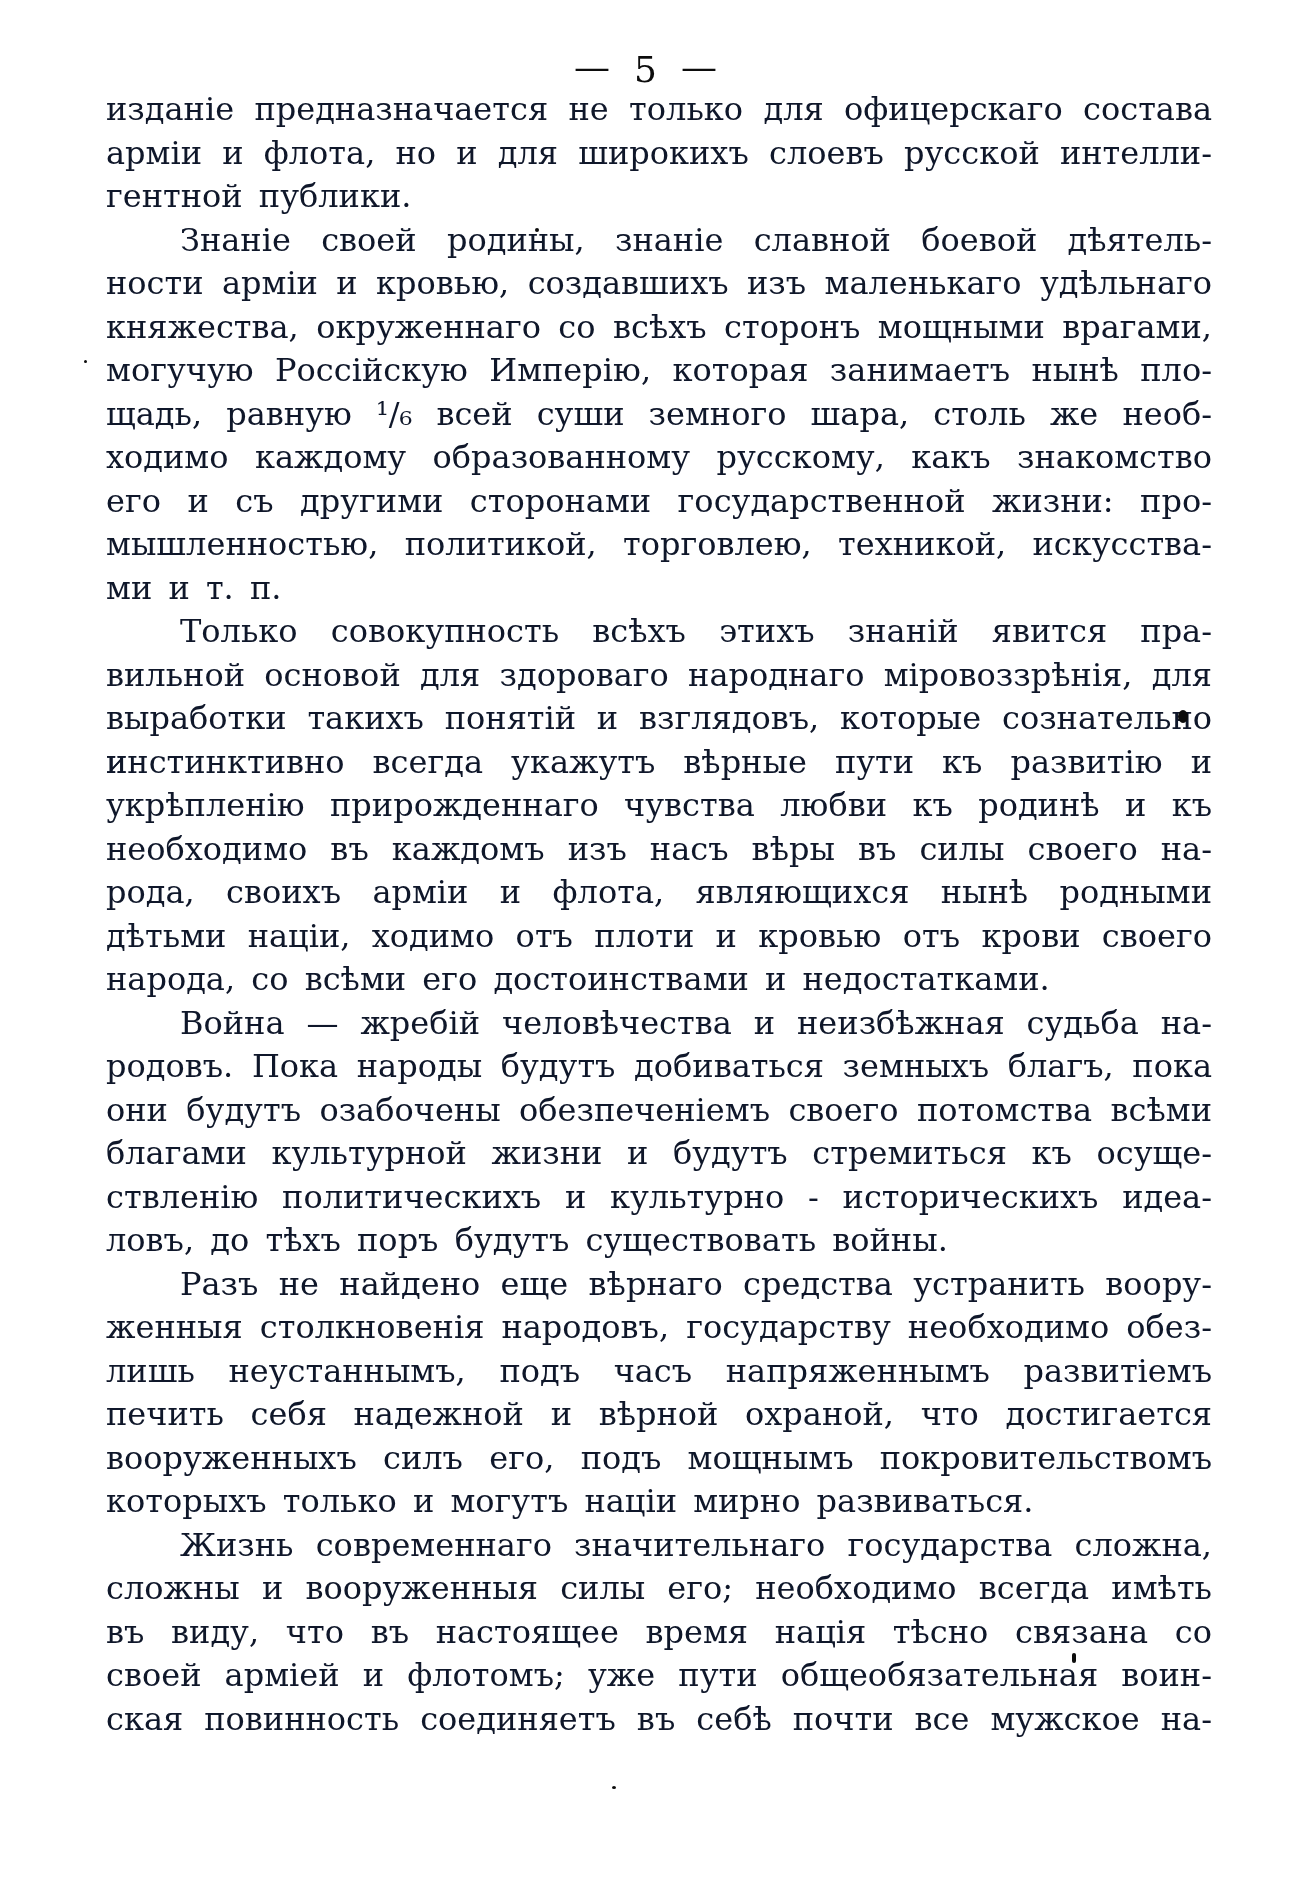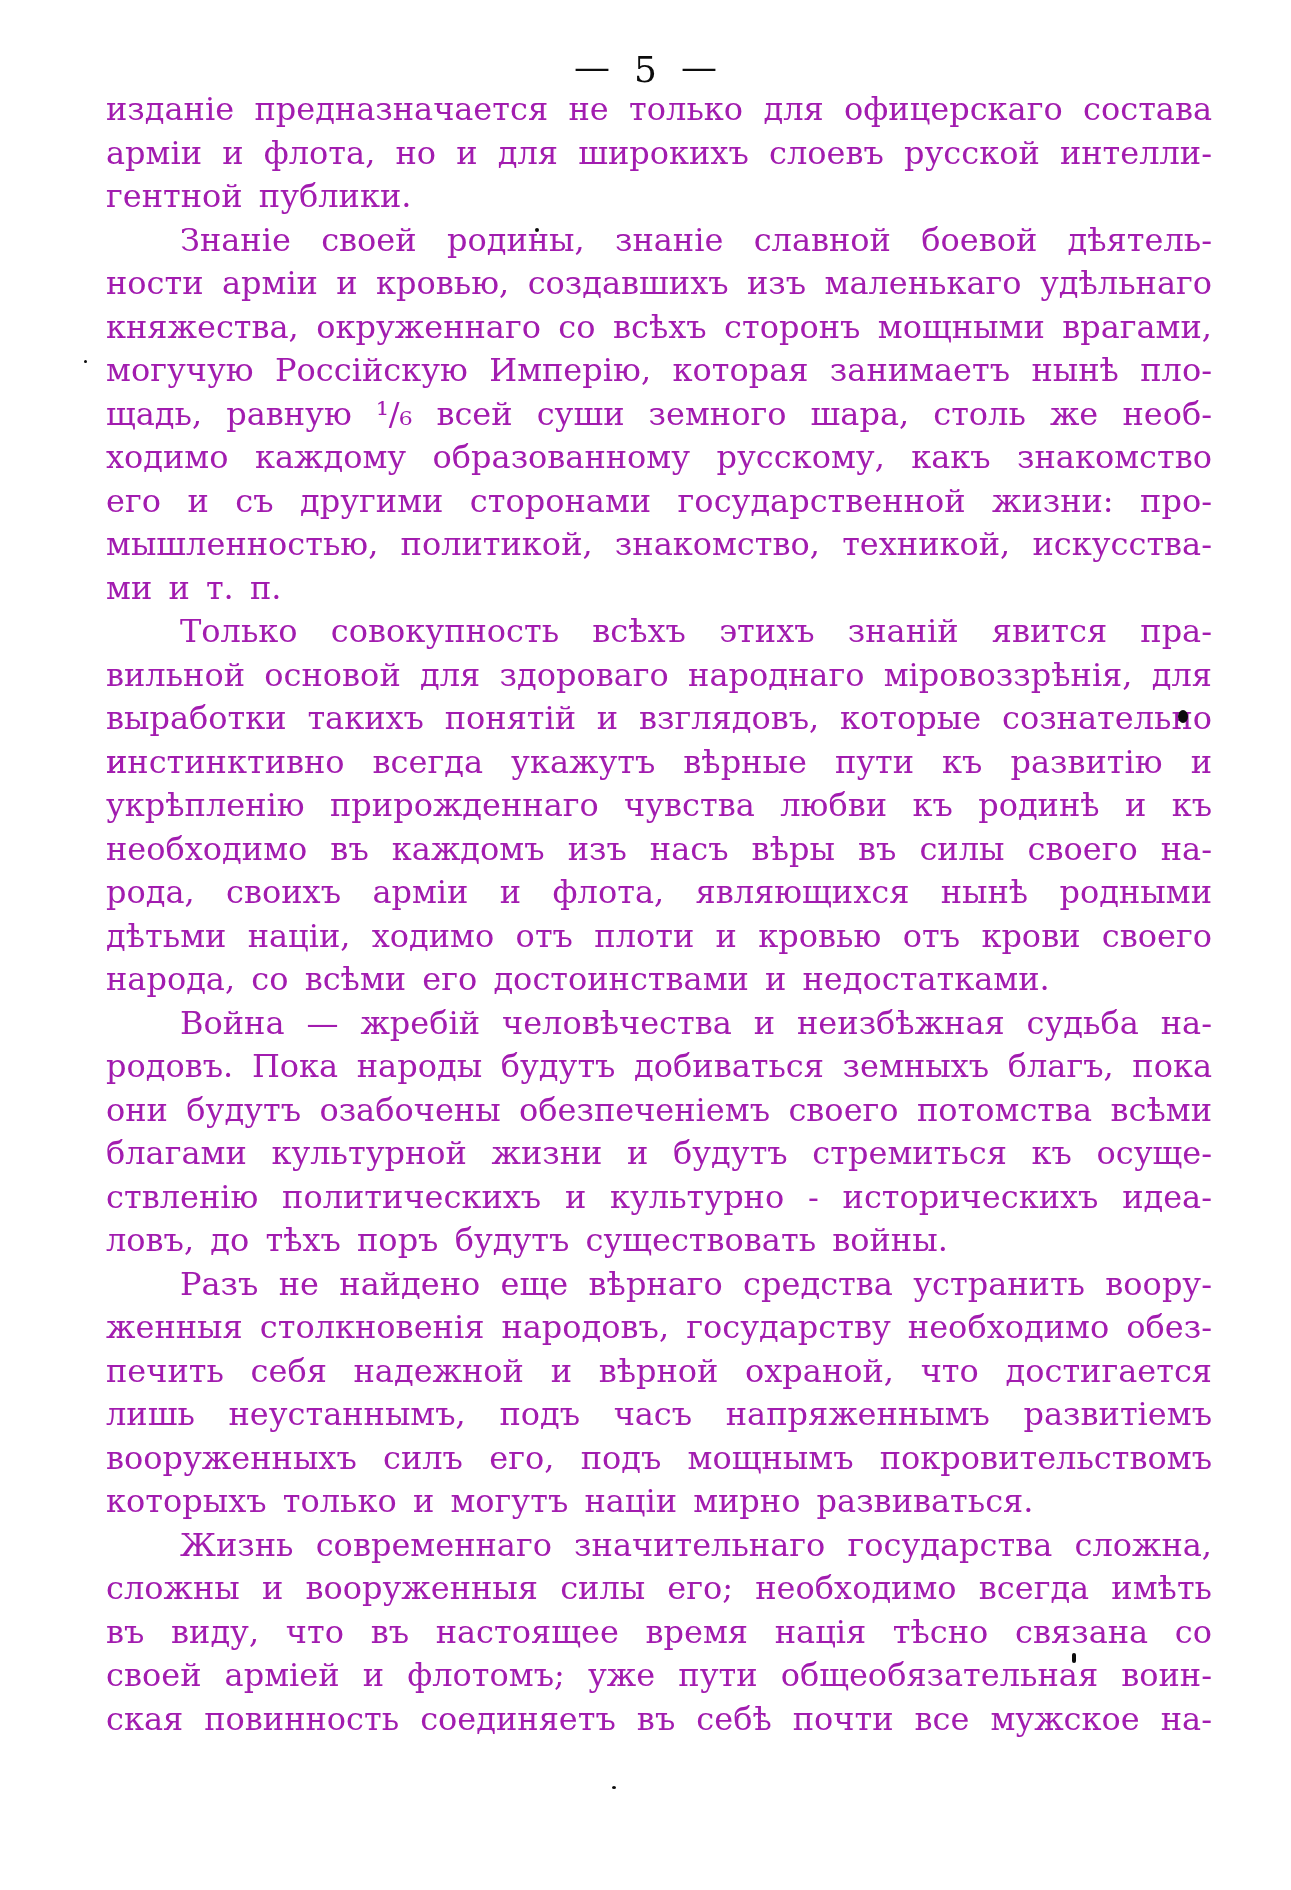--- a/index.html
+++ b/index.html
@@ -33,21 +33,21 @@
     transform: translateY(-3px);
   }
   .text-block {
     position: absolute;
     left: 106px;
     top: 88px;
     width: 1106px;
     font-size: 32px;
     line-height: 43.5px;
     word-spacing: 6px;
-    color: #a21caf;
+    color: #0f172a;
   }
   .line {
     height: 43.5px;
     white-space: normal;
   }
   .line.just {
     text-align: justify;
     text-align-last: justify;
     text-justify: inter-word;
   }
@@ -75,41 +75,41 @@
       <div class="line just">изданіе предназначается не только для офицерскаго состава</div>
       <div class="line just">арміи и флота, но и для широкихъ слоевъ русской интелли-</div>
       <div class="line">гентной публики.</div>
       <div class="line just indent">Знаніе своей родины, знаніе славной боевой дѣятель-</div>
       <div class="line just">ности арміи и кровью, создавшихъ изъ маленькаго удѣльнаго</div>
       <div class="line just">княжества, окруженнаго со всѣхъ сторонъ мощными врагами,</div>
       <div class="line just">могучую Россійскую Имперію, которая занимаетъ нынѣ пло-</div>
       <div class="line just">щадь, равную ¹/₆ всей суши земного шара, столь же необ-</div>
       <div class="line just">ходимо каждому образованному русскому, какъ знакомство</div>
       <div class="line just">его и съ другими сторонами государственной жизни: про-</div>
-      <div class="line just">мышленностью, политикой, знакомство, техникой, искусства-</div>
+      <div class="line just">мышленностью, политикой, торговлею, техникой, искусства-</div>
       <div class="line">ми и т. п.</div>
       <div class="line just indent">Только совокупность всѣхъ этихъ знаній явится пра-</div>
       <div class="line just">вильной основой для здороваго народнаго міровоззрѣнія, для</div>
       <div class="line just">выработки такихъ понятій и взглядовъ, которые сознательно и</div>
       <div class="line just">инстинктивно всегда укажутъ вѣрные пути къ развитію и</div>
       <div class="line just">укрѣпленію прирожденнаго чувства любви къ родинѣ и къ</div>
       <div class="line just">необходимо въ каждомъ изъ насъ вѣры въ силы своего на-</div>
       <div class="line just">рода, своихъ арміи и флота, являющихся нынѣ родными</div>
       <div class="line just">дѣтьми націи, ходимо отъ плоти и кровью отъ крови своего</div>
       <div class="line">народа, со всѣми его достоинствами и недостатками.</div>
       <div class="line just indent">Война — жребій человѣчества и неизбѣжная судьба на-</div>
       <div class="line just">родовъ. Пока народы будутъ добиваться земныхъ благъ, пока</div>
       <div class="line just">они будутъ озабочены обезпеченіемъ своего потомства всѣми</div>
       <div class="line just">благами культурной жизни и будутъ стремиться къ осуще-</div>
       <div class="line just">ствленію политическихъ и культурно - историческихъ идеа-</div>
       <div class="line">ловъ, до тѣхъ поръ будутъ существовать войны.</div>
       <div class="line just indent">Разъ не найдено еще вѣрнаго средства устранить воору-</div>
       <div class="line just">женныя столкновенія народовъ, государству необходимо обез-</div>
+      <div class="line just">лишь неустаннымъ, подъ часъ напряженнымъ развитіемъ</div>
       <div class="line just">печить себя надежной и вѣрной охраной, что достигается</div>
-      <div class="line just">лишь неустаннымъ, подъ часъ напряженнымъ развитіемъ</div>
       <div class="line just">вооруженныхъ силъ его, подъ мощнымъ покровительствомъ</div>
       <div class="line">которыхъ только и могутъ націи мирно развиваться.</div>
       <div class="line just indent">Жизнь современнаго значительнаго государства сложна,</div>
       <div class="line just">сложны и вооруженныя силы его; необходимо всегда имѣть</div>
       <div class="line just">въ виду, что въ настоящее время нація тѣсно связана со</div>
       <div class="line just">своей арміей и флотомъ; уже пути общеобязательная воин-</div>
       <div class="line just">ская повинность соединяетъ въ себѣ почти все мужское на-</div>
     </div>
 
   <span class="speck" style="left:535px; top:228px; width:4px; height:4px;"></span>

